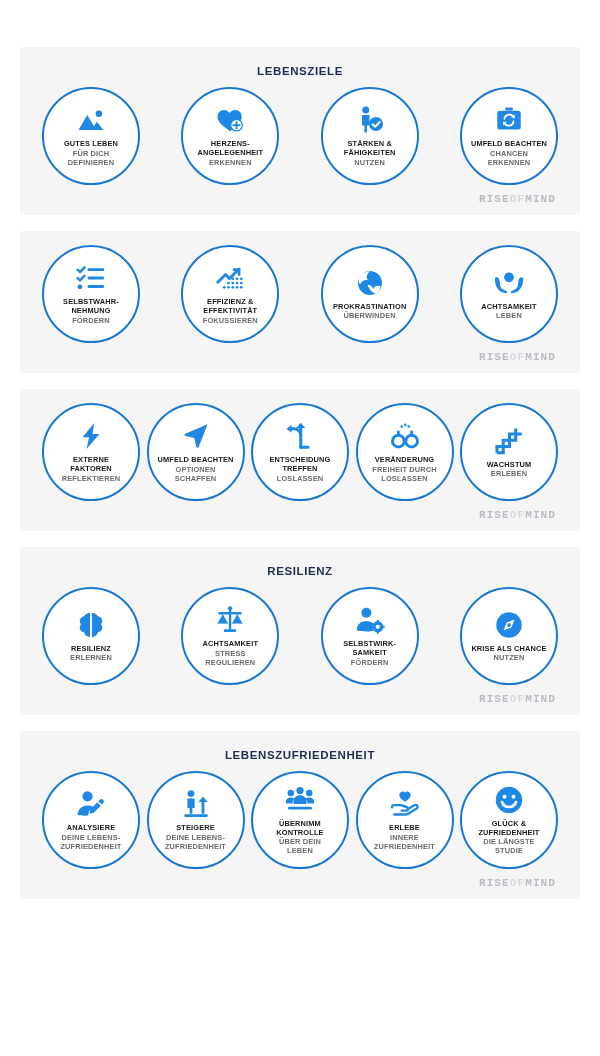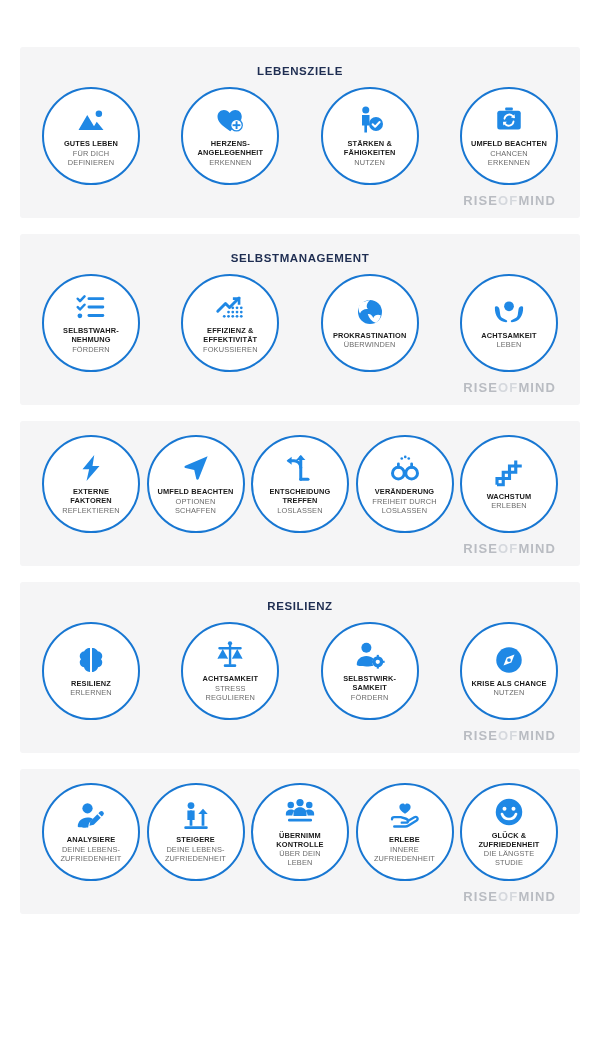--- a/index.html
+++ b/index.html
@@ -80,35 +80,36 @@
     font-size: 7.4px;
     font-weight: bold;
     color: #1a1a1a;
     letter-spacing: 0.15px;
     line-height: 1.22;
     text-transform: uppercase;
     white-space: pre-line;
   }
   .card-sub {
     font-size: 7.4px;
-    font-weight: normal;
+    font-weight: bold;
     color: #6b6b6b;
     letter-spacing: 0.15px;
     line-height: 1.22;
     text-transform: uppercase;
     white-space: pre-line;
     margin-top: 0.5px;
   }
   .brand {
     align-self: flex-end;
     margin: 8px 10px 4px 0;
-    font-size: 13px;
+    font-size: 11px;
     letter-spacing: 1.1px;
     font-weight: bold;
     color: #b9bcc2;
+    font-family: Liberation Mono, monospace;
   }
   .brand .mid { color: #d5d8dd; }
 </style>
 </head>
 <body>
 
 <div id="infographic">
     <div class="section">
       <div class="section-title">LEBENSZIELE</div>
       <div class="cards">
@@ -163,21 +164,20 @@
             </svg>
           </div>
           <div class="card-title">UMFELD BEACHTEN</div>
           <div class="card-sub">CHANCEN
 ERKENNEN</div>
         </div>
       </div>
       <div class="brand"><span>RISE</span><span class="mid">OF</span><span>MIND</span></div>
     </div>
     <div class="section">
-      <div class="section-title">SELBSTMANAGEMENT</div>
       <div class="cards">
         <div class="card">
           <div class="card-icon">
             <svg viewBox="0 0 24 24">
               <path d="M1.4 5.4 l1.8 1.9 l3.6 -3.8" stroke="#1f88e5" stroke-width="2" fill="none" stroke-linecap="round" stroke-linejoin="round"></path>
               <path d="M1.4 12.1 l1.8 1.9 l3.6 -3.8" stroke="#1f88e5" stroke-width="2" fill="none" stroke-linecap="round" stroke-linejoin="round"></path>
               <circle cx="3.1" cy="19" r="1.9"></circle>
               <rect x="9.2" y="4.1" width="13.4" height="2.3" rx="1.1"></rect>
               <rect x="9.2" y="10.8" width="13.4" height="2.3" rx="1.1"></rect>
               <rect x="9.2" y="17.6" width="13.4" height="2.3" rx="1.1"></rect>
@@ -355,20 +355,21 @@
               <circle cx="12" cy="12" r="1.5" fill="#1f88e5"></circle>
             </svg>
           </div>
           <div class="card-title">KRISE ALS CHANCE</div>
           <div class="card-sub">NUTZEN</div>
         </div>
       </div>
       <div class="brand"><span>RISE</span><span class="mid">OF</span><span>MIND</span></div>
     </div>
     <div class="section">
+      <div class="section-title">LEBENSZUFRIEDENHEIT</div>
       <div class="cards">
         <div class="card">
           <div class="card-icon">
             <svg viewBox="0 0 24 24">
               <circle cx="9.2" cy="5.8" r="4.1"></circle>
               <path d="M1.4 20.4 c0 -4.2 3.5 -7.2 7.8 -7.2 c1.6 0 3.1 0.4 4.4 1.1 l-2.4 2.5 c-0.5 0.5 -0.8 1.1 -1 1.8 l-0.5 2.6 c-0.6 0.1 -1.5 0.1 -2.4 0.1 C4.9 21.3 1.4 21.4 1.4 20.4 Z"></path>
               <path d="M21.7 8.6 a1.9 1.9 0 0 1 0 2.7 l-1.1 1.1 l-2.7 -2.7 l1.1 -1.1 a1.9 1.9 0 0 1 2.7 0 Z"></path>
               <path d="M17.1 10.6 l2.7 2.7 l-5.6 5.6 l-3.5 0.8 l0.8 -3.5 Z"></path>
             </svg>
           </div>

